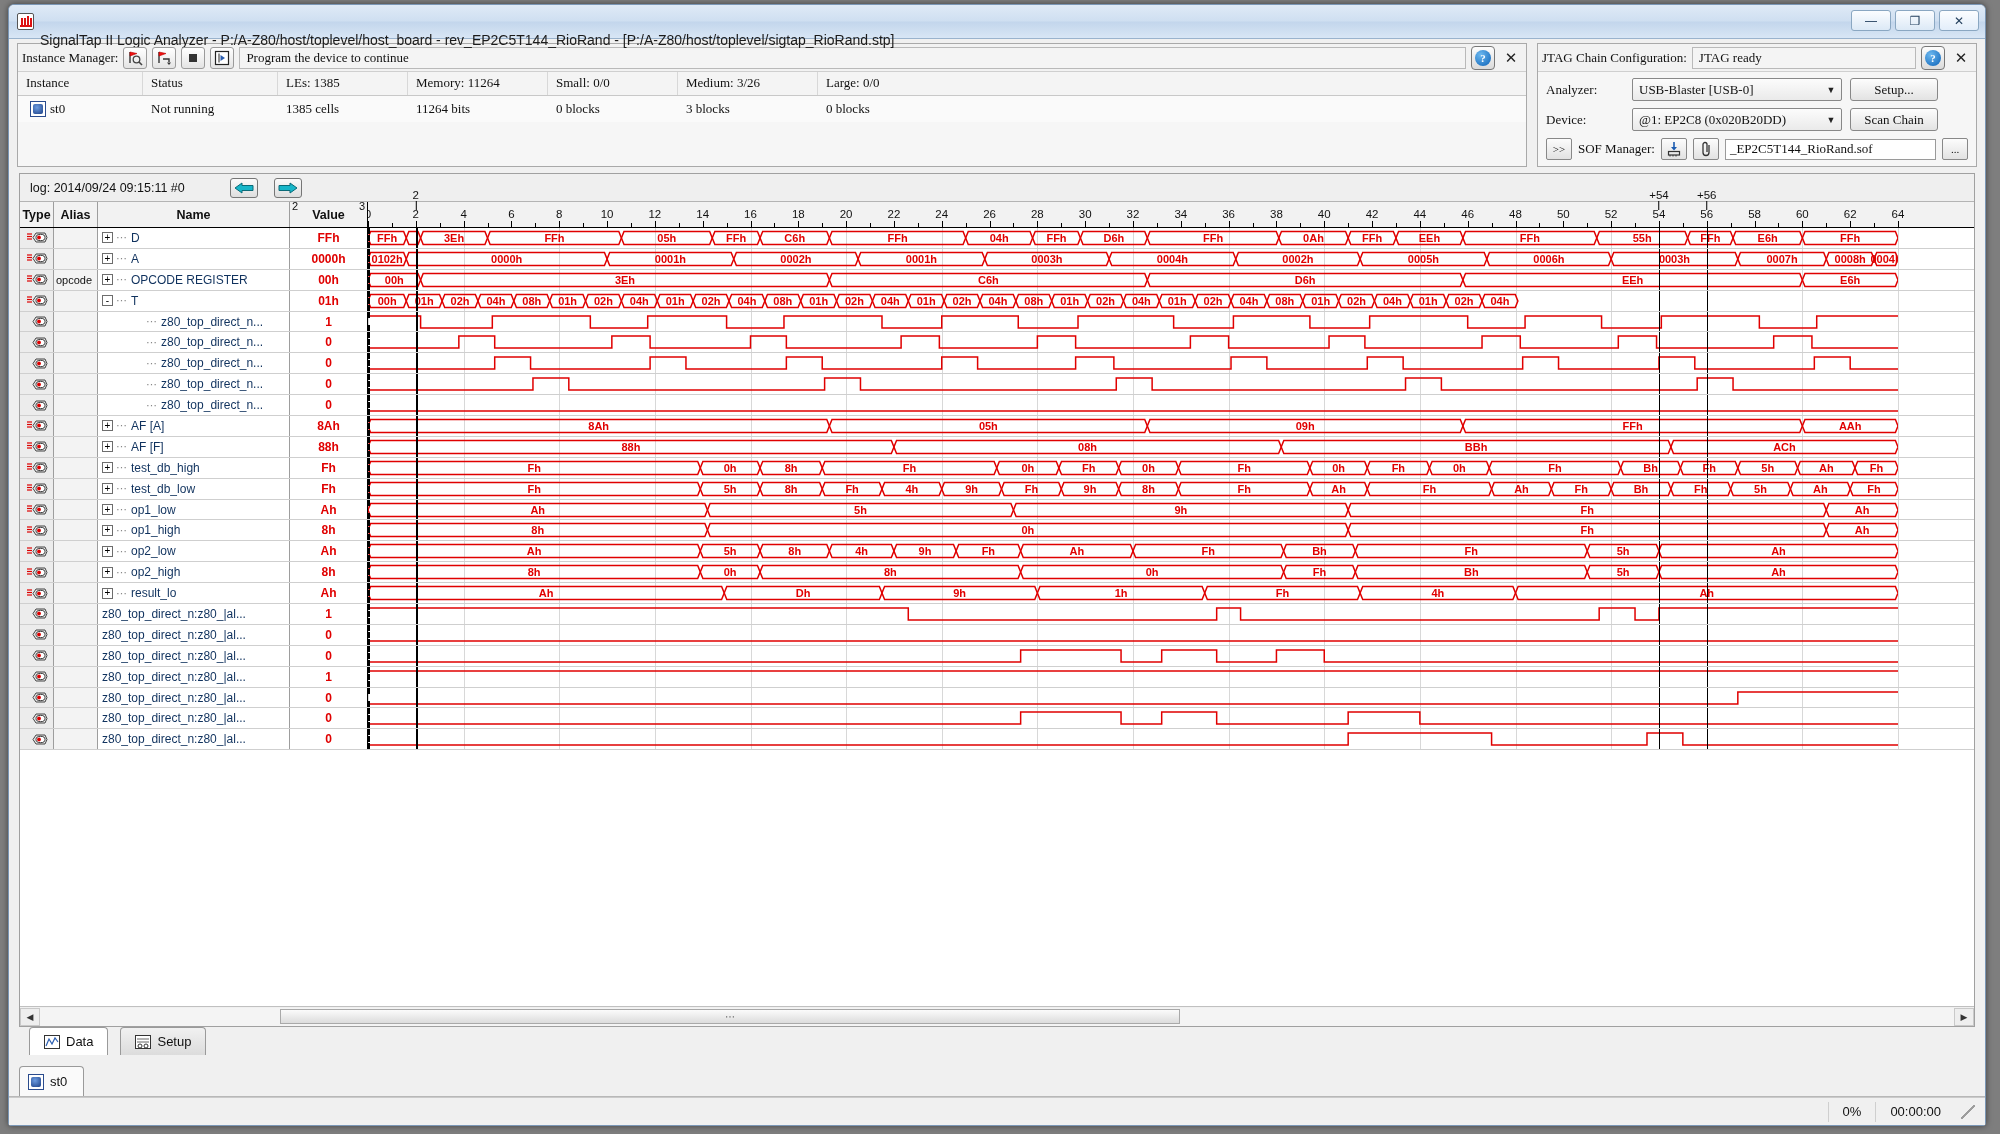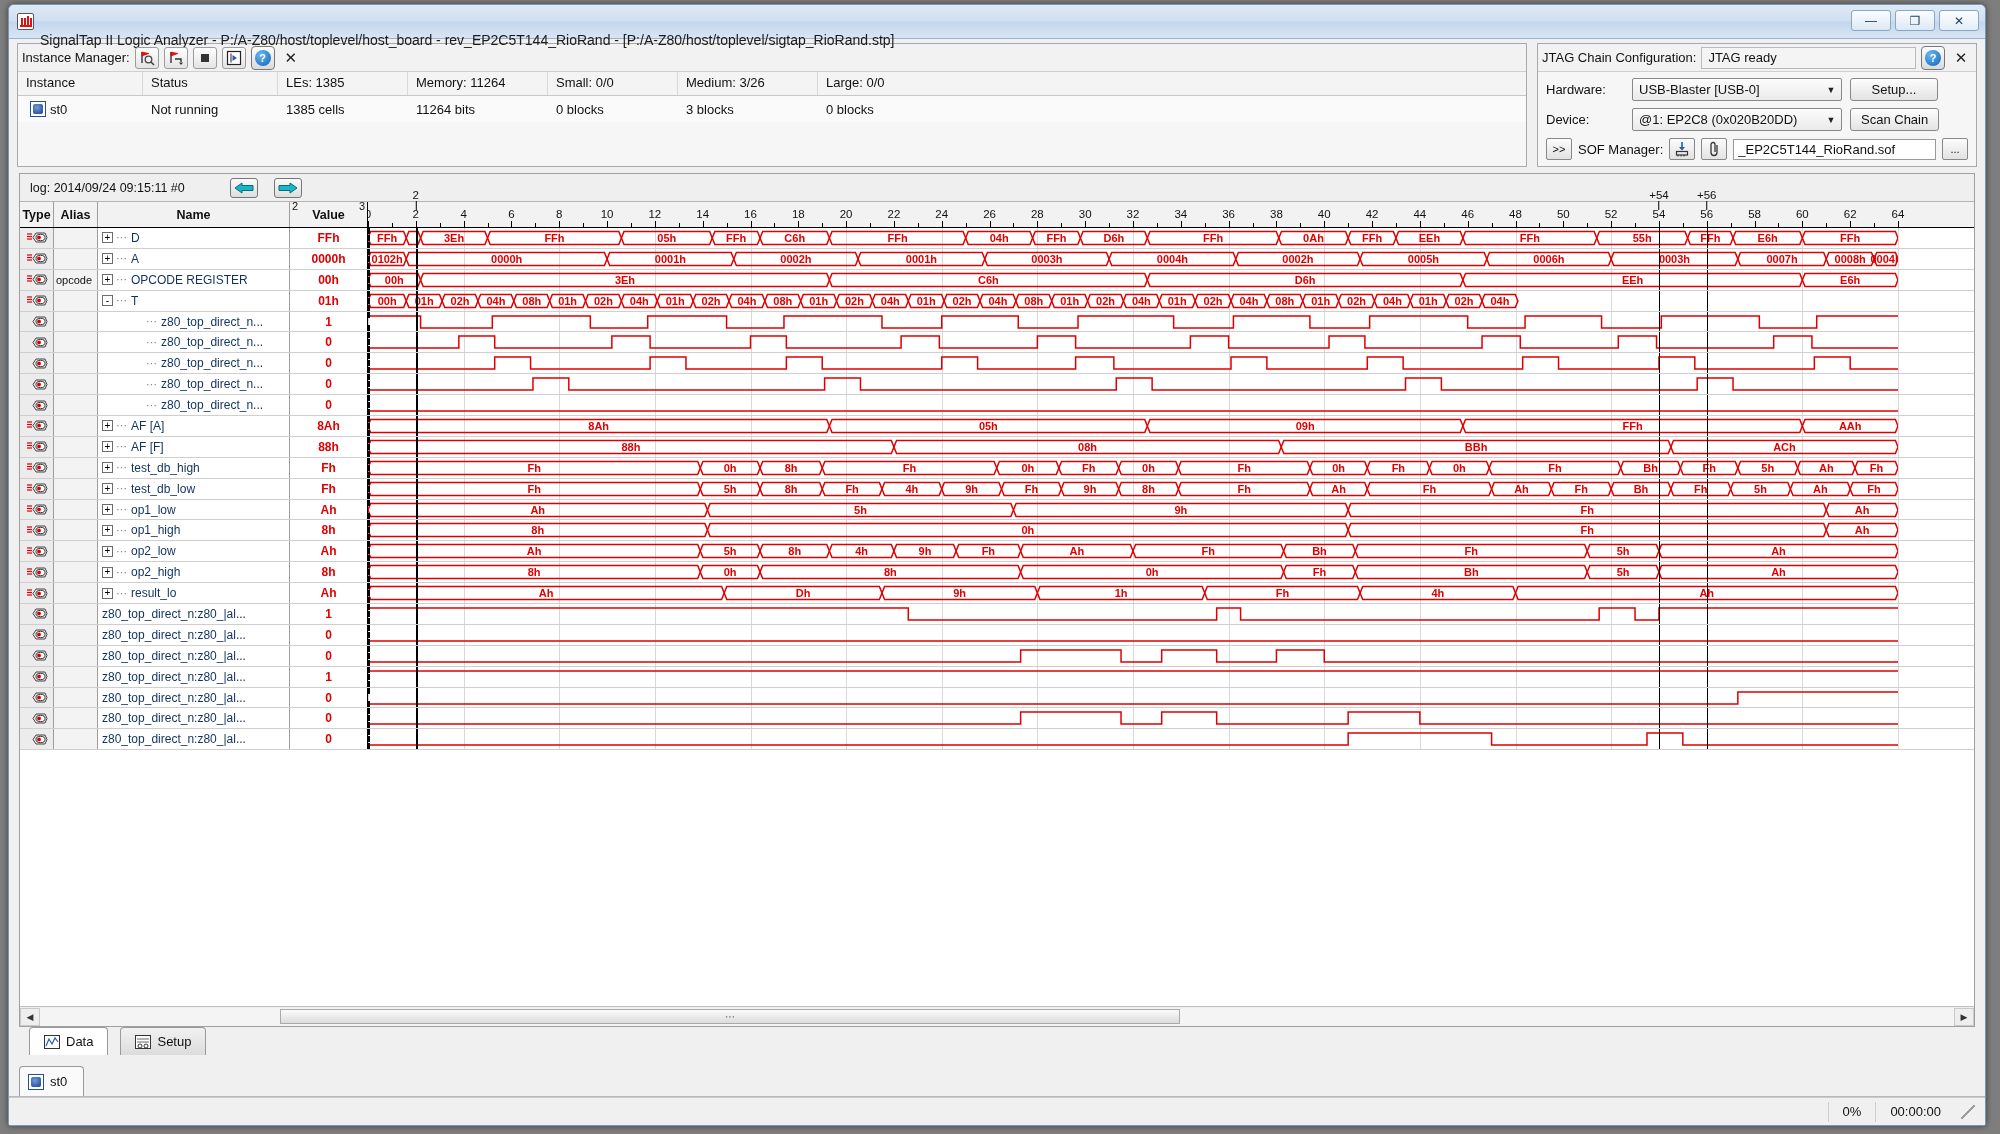--- a/index.html
+++ b/index.html
@@ -51,21 +51,21 @@
   
   .menubar {
     height: 26px; background:#f0f0f0;
     border-bottom:1px solid #dcdcdc;
     display:flex; align-items:center; padding-left:36px; gap:0;
   }
   .menuitem { font-size:13px; color:#333; padding:3px 12px; white-space:nowrap; }
   .menu-bubble { width:18px; height:16px; margin-left:8px; position:relative; }
   .menu-bubble svg { display:block; }
   
-  .toprow { display:flex; height:128px; padding:4px 8px 0 8px; gap:10px; }
+  .toprow { display:flex; height:128px; padding:4px 8px 0 8px; gap:10px;font-family:Liberation Serif, serif; }
   .pane {
     background:#f6f6f6; border:1px solid #a9a9a9;
     display:flex; flex-direction:column;
   }
   .pane-head {
     height:28px; display:flex; align-items:center; gap:5px;
     padding:0 4px; background:#f2f2f2; border-bottom:1px solid #cfcfcf;
   }
   .pane-head .lbl { font-size:13px; color:#111; white-space:nowrap; }
   .tbtn {
@@ -247,20 +247,21 @@
               <rect x="4" y="4" width="8" height="8" fill="#333"></rect>
             </svg>
         </div>
         <div class="tbtn">
           <svg width="16" height="16" viewBox="0 0 16 16">
             <rect x="1.5" y="1.5" width="13" height="13" fill="#fff" stroke="#222" stroke-width="1.2"></rect>
             <path d="M5 3.5 L5 12.5" stroke="#222" stroke-width="1"></path>
             <path d="M6.5 5 L11 8 L6.5 11 Z" fill="#2a5db0"></path>
           </svg>
         </div>
+        <div class="statusfield">Program the device to continue</div>
         <div class="helpbtn">
             <div class="helpcirc">?</div>
           </div>
         <div class="xbtn">✕</div>
       </div>
       <div class="itable">
         <div class="ihdr">
           <div style="width:125px">Instance</div>
           <div style="width:135px">Status</div>
           <div style="width:130px">LEs: 1385</div>
@@ -288,21 +289,21 @@
       <div class="pane-head">
         <span class="lbl">JTAG Chain Configuration:</span>
         <div class="statusfield">JTAG ready</div>
         <div class="helpbtn">
             <div class="helpcirc">?</div>
           </div>
         <div class="xbtn">✕</div>
       </div>
       <div class="jtag-body">
         <div class="jrow">
-          <span class="jlabel">Hardware:</span>
+          <span class="jlabel">Analyzer:</span>
           <div class="combo">
             <span>USB-Blaster [USB-0]</span>
             <span class="arrow">▼</span>
           </div>
           <div class="btn">Setup...</div>
         </div>
         <div class="jrow">
           <span class="jlabel">Device:</span>
           <div class="combo">
             <span>@1: EP2C8 (0x020B20DD)</span>

